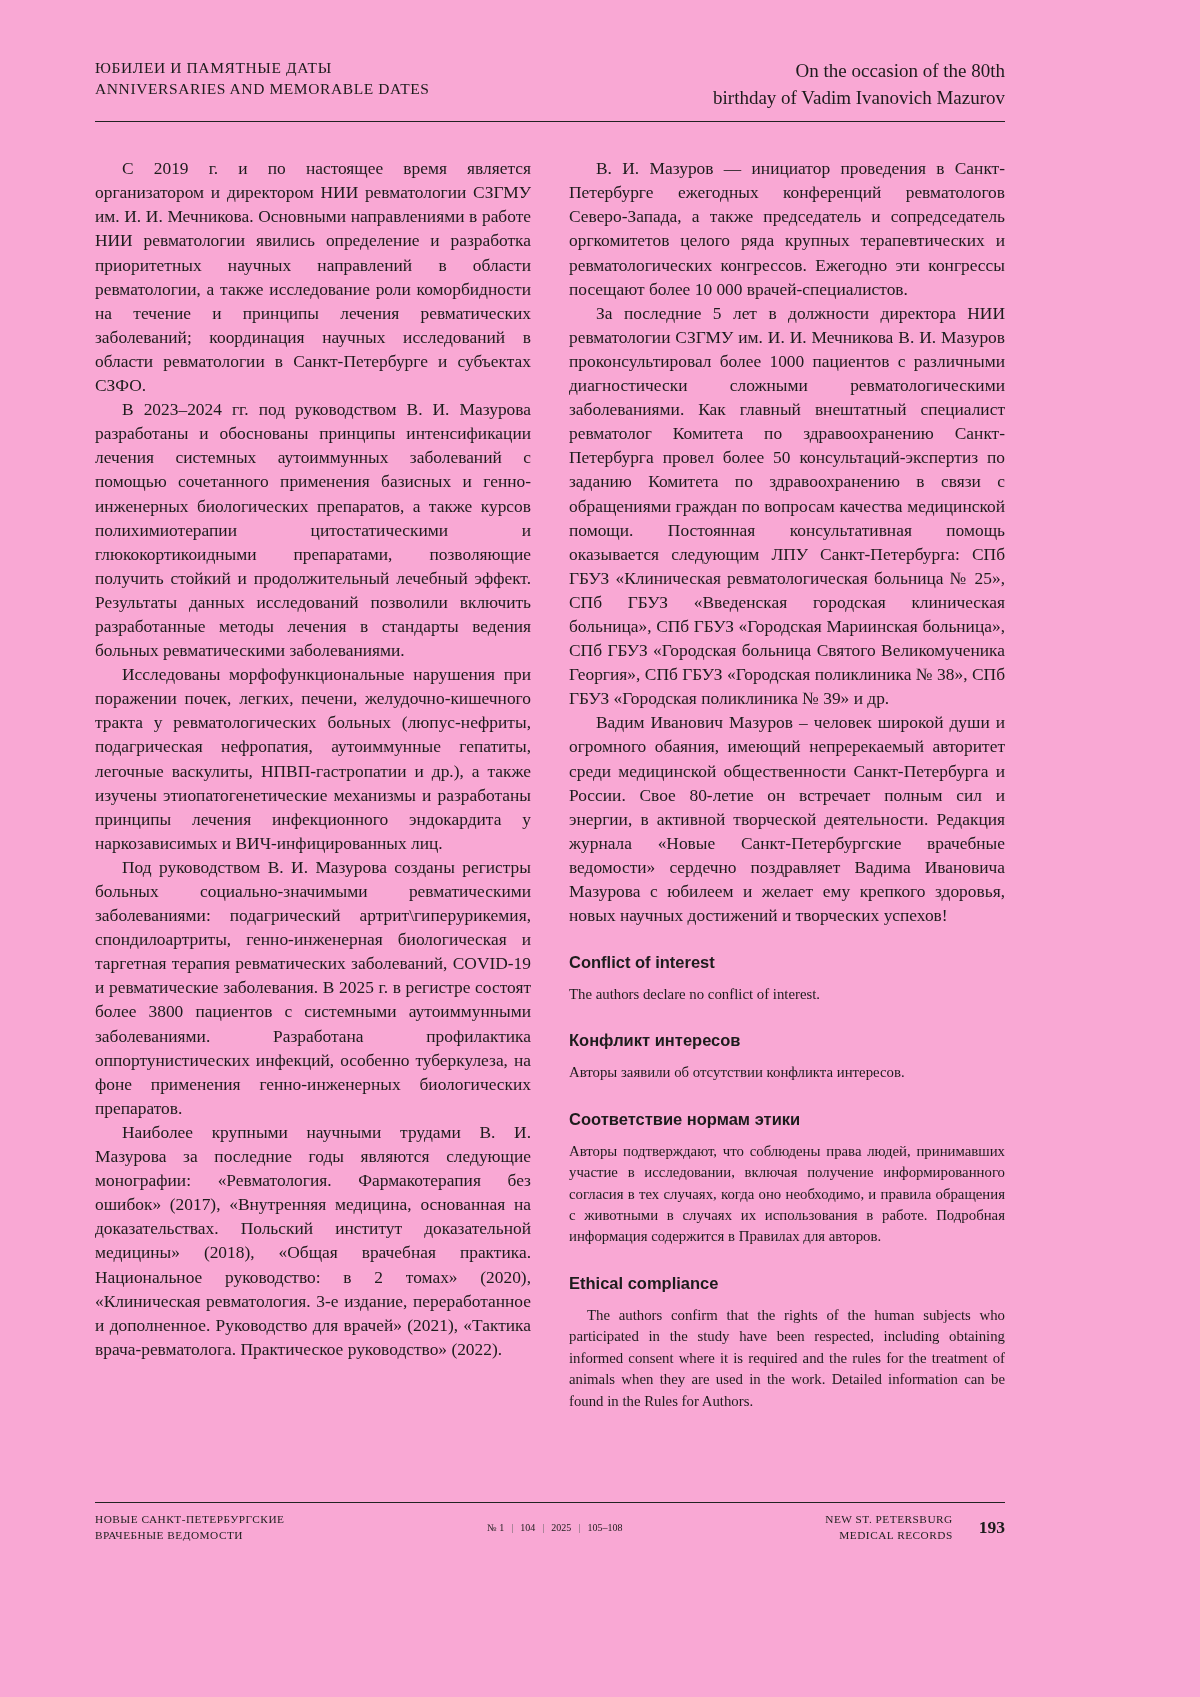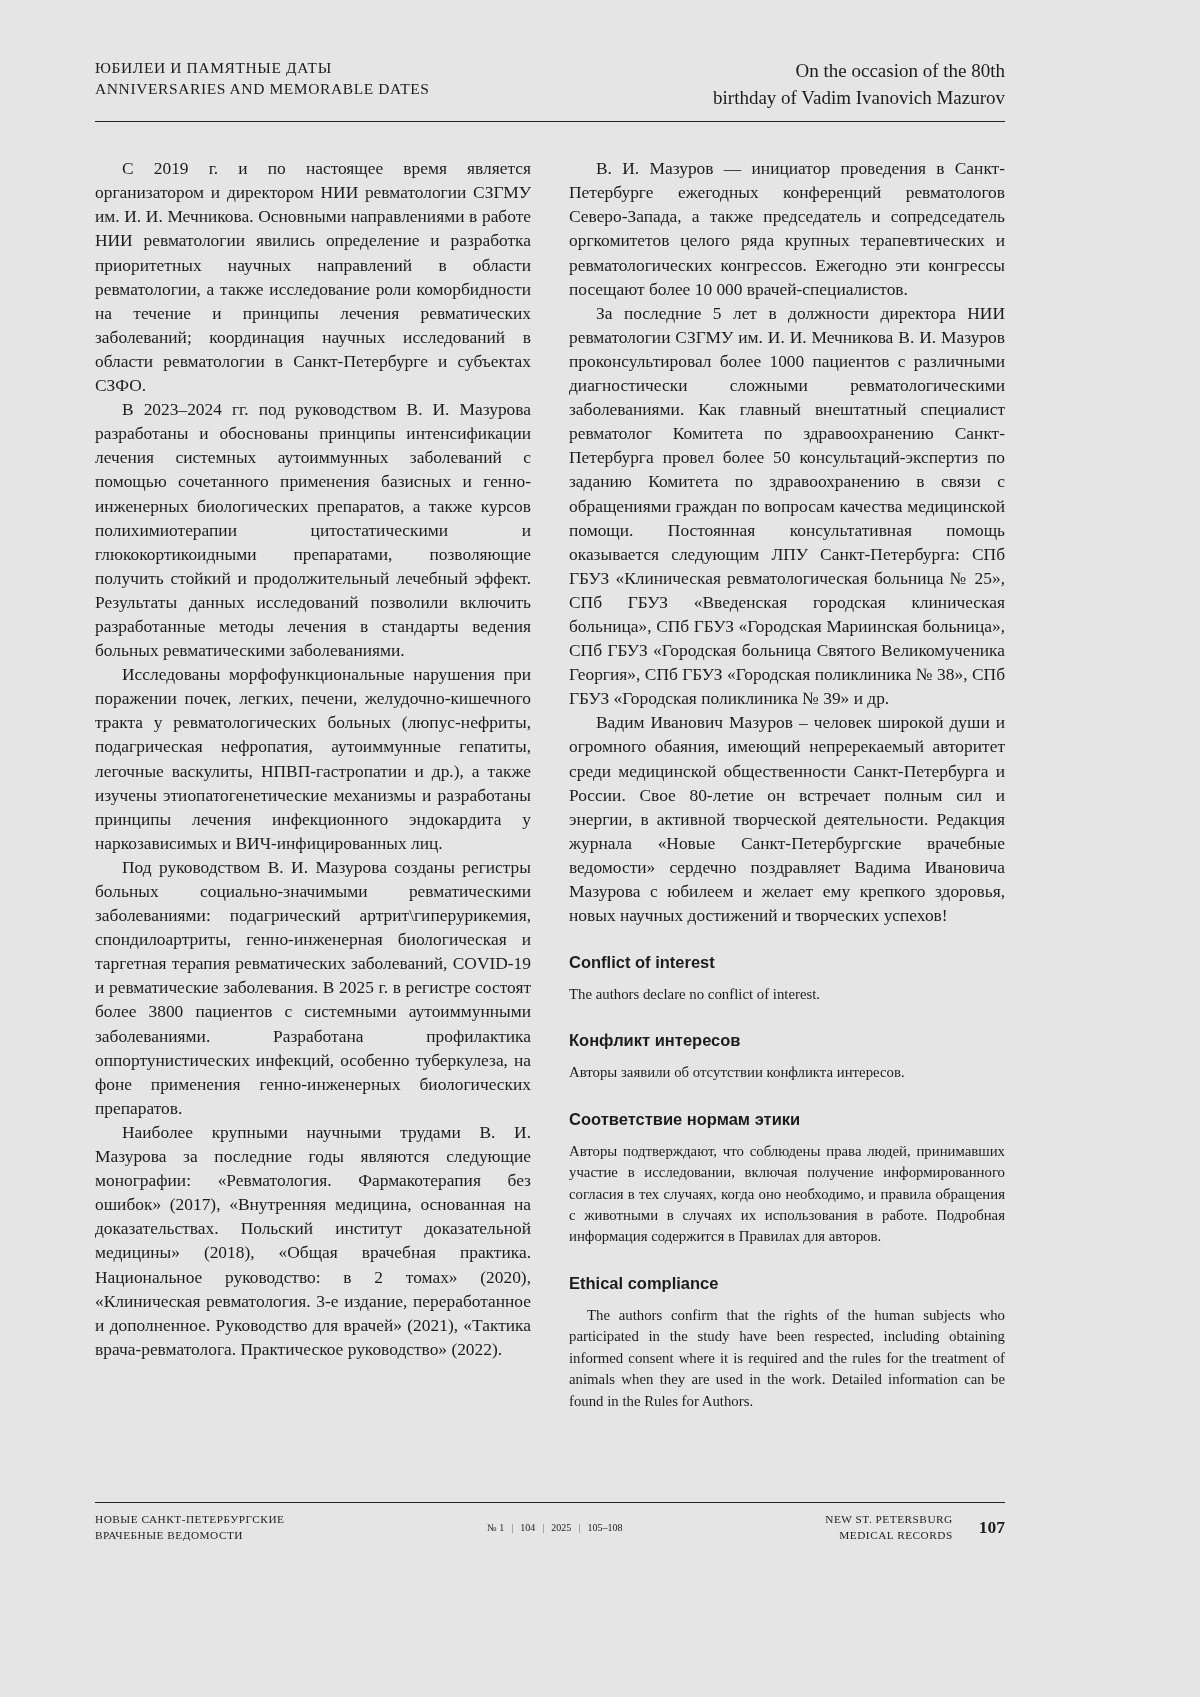--- a/index.html
+++ b/index.html
@@ -1,20 +1,20 @@
 <!DOCTYPE html>
 <html lang="ru"><head>
 <meta charset="utf-8">
 <style>
   * { margin:0; padding:0; box-sizing:border-box; }
   html, body { background:#ffffff; }
   .page {
     position:relative;
     width:1200px; height:1697px;
-    background:#e5e5e5;
+    background:#f9a8d4;
     color:#1c1c1c;
     font-family:"Liberation Serif", serif;
     padding:58px 195px 0 95px;
     overflow:hidden;
   }
   
   .page-header { display:flex; justify-content:space-between; align-items:flex-start; }
   .rubric { font-size:15.5px; line-height:1.35; letter-spacing:0.6px; }
   .header-ref { text-align:right; font-size:19px; line-height:1.4; }
   .rule { border:none; border-top:1.6px solid #222; margin-top:10px; }
@@ -122,17 +122,17 @@
       <div>ВРАЧЕБНЫЕ ВЕДОМОСТИ</div>
     </div>
     <div class="footer-center">
       <span>№ 1</span><span class="sep">|</span><span>104</span><span class="sep">|</span><span>2025</span><span class="sep">|</span><span>105–108</span>
     </div>
     <div class="footer-right-group">
       <div class="journal-name en">
         <div>NEW ST. PETERSBURG</div>
         <div>MEDICAL RECORDS</div>
       </div>
-      <div class="page-number">107</div>
+      <div class="page-number">193</div>
     </div>
   </footer>
 
 </div>
 
 </body></html>

